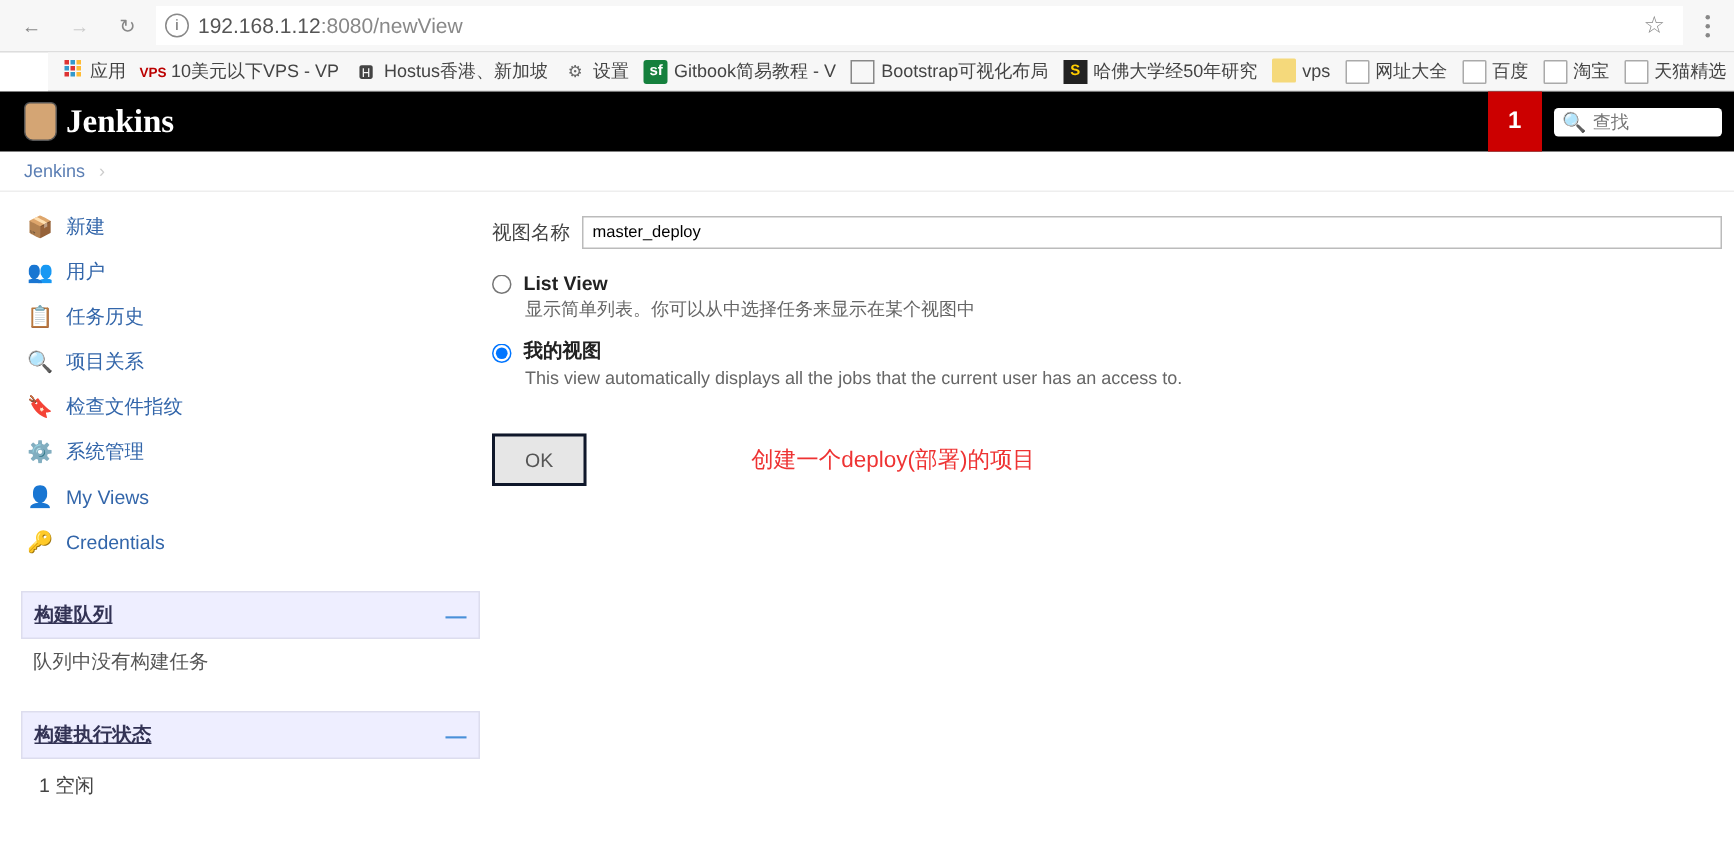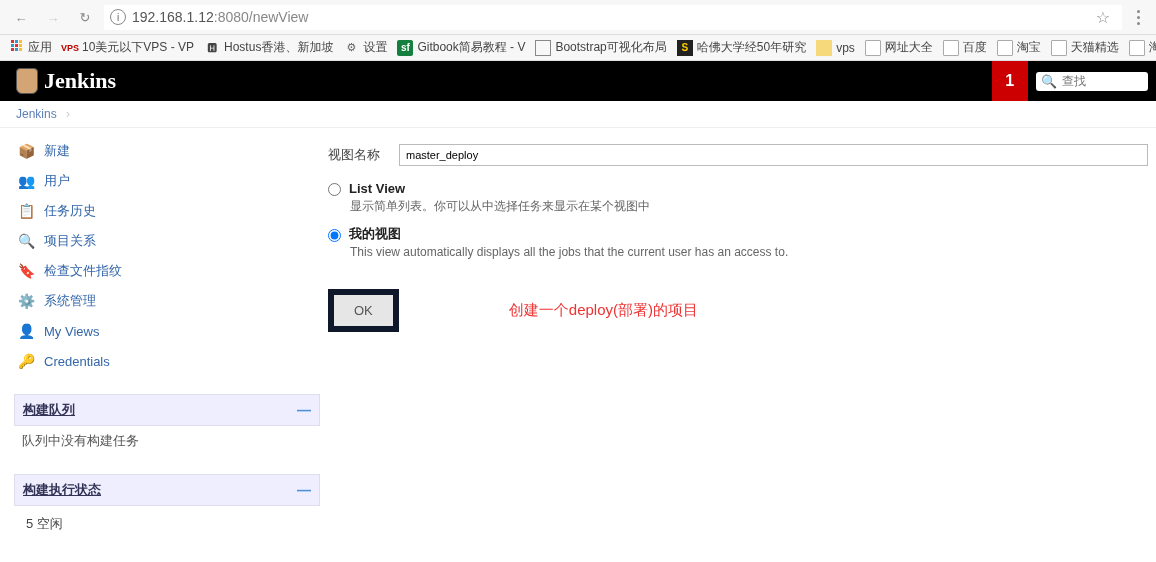--- a/index.html
+++ b/index.html
@@ -11,21 +11,21 @@
     .nav-btn.fwd { color: #ccc; }
     .url-bar { flex: 1; display: flex; align-items: center; padding: 3px 6px; border: none; background: #fff; gap: 6px; }
     .url-proto-icon { width: 16px; height: 16px; border: 1px solid #888; border-radius: 50%; display: inline-flex; align-items: center; justify-content: center; font-size: 10px; color: #666; }
     .url-text { color: #333; font-size: 14px; }
     .url-text .host { color: #555; }
     .url-text .path { color: #888; }
     .star { color: #888; font-size: 16px; margin-left: auto; margin-right: 6px; }
     .menu-dots { width: 20px; display:flex; flex-direction:column; gap:3px; align-items:center; }
     .menu-dots span { width:3px; height:3px; background:#888; border-radius:50%; }
 
-    .bookmarks-bar { display: flex; align-items: flex-end; padding: 4px 8px; gap: 10px; background: #f7f7f7; border-bottom: 1px solid #e0e0e0; font-size: 12px; }
+    .bookmarks-bar { display: flex; align-items: flex-start; padding: 4px 8px; gap: 10px; background: #f7f7f7; border-bottom: 1px solid #e0e0e0; font-size: 12px; margin-left: 32px; }
     .bm { display: inline-flex; align-items: center; gap: 4px; color: #444; cursor: pointer; white-space: nowrap; }
     .bm .ic { width: 16px; height: 16px; display: inline-flex; align-items:center; justify-content:center; font-size: 11px; }
     .ic.apps { display:grid; grid-template-columns: repeat(3,3px); grid-template-rows: repeat(3,3px); gap:1px; }
     .ic.apps b { width:3px;height:3px;background:#d33; }
     .ic.apps b:nth-child(2n){background:#39c;}
     .ic.apps b:nth-child(3n){background:#fb3;}
     .ic.vps { color:#b00; font-weight:bold; font-size:9px; }
     .ic.gear { color:#666; }
     .ic.sf { background:#15803d; color:#fff; font-size:10px; font-weight:bold; border-radius:2px; }
     .ic.boot { border:1px solid #888; }
@@ -55,31 +55,31 @@
     .side-link span.txt { color:#3366aa; }
 
     .side-section { margin-top: 18px; }
     .side-section-head { background:#eef; padding:6px 8px; font-weight:bold; color:#335; display:flex; align-items:center; justify-content:space-between; border:1px solid #dde; }
     .side-section-head a { text-decoration: underline; }
     .collapse-ic { color:#4a90d9; font-size:14px; }
     .side-section-body { padding: 6px 8px; color:#555; }
     .exec-row { padding: 3px 4px; color:#444; }
 
     .content { flex:1; padding: 16px 8px 16px 8px; }
-    .form-row { display:flex; align-items:center; gap:15px; margin-bottom: 14px; }
+    .form-row { display:flex; align-items:center; gap:4px; margin-bottom: 14px; }
     .form-label { width:56px; color:#444; font-size:13px; }
     .form-input { flex:1; padding:4px 6px; border:1px solid #bbb; font-size:11px; max-width: 760px; }
 
     .radio-row { display:flex; align-items:center; gap:8px; margin: 8px 0 2px 0; }
     .radio-row input { margin-top:3px; }
     .radio-label { font-weight:bold; color:#222; }
     .radio-desc { margin: 0 0 10px 22px; color:#666; font-size:12px; }
 
     .ok-row { margin-top: 30px; display:flex; align-items:center; gap: 110px; }
-    .ok-btn { padding: 8px 20px; background:#e6e6e6; border:6px solid #0f172a; color:#555; cursor:pointer; font-size:13px; }
+    .ok-btn { padding: 8px 20px; background:#e6e6e6; border:2px solid #0f172a; color:#555; cursor:pointer; font-size:13px; }
     .annotation { color:#e33; font-size:15px; }
 
   </style>
 </head>
 <body>
 
 <div class="browser-bar">
   <div class="nav-btn">←</div>
   <div class="nav-btn fwd">→</div>
   <div class="nav-btn">↻</div>
@@ -222,21 +222,21 @@
       </div>
       <div class="side-section-body">队列中没有构建任务</div>
     </div>
 
     <div class="side-section">
       <div class="side-section-head">
         <a>构建执行状态</a>
         <span class="collapse-ic">—</span>
       </div>
       <div class="side-section-body">
-        <div class="exec-row">5 空闲</div>
+        <div class="exec-row">1 空闲</div>
       </div>
     </div>
   </div>
 
   <div class="content">
     <div class="form-row">
       <div class="form-label">视图名称</div>
       <input class="form-input" type="text" value="master_deploy" style="">
     </div>
 

